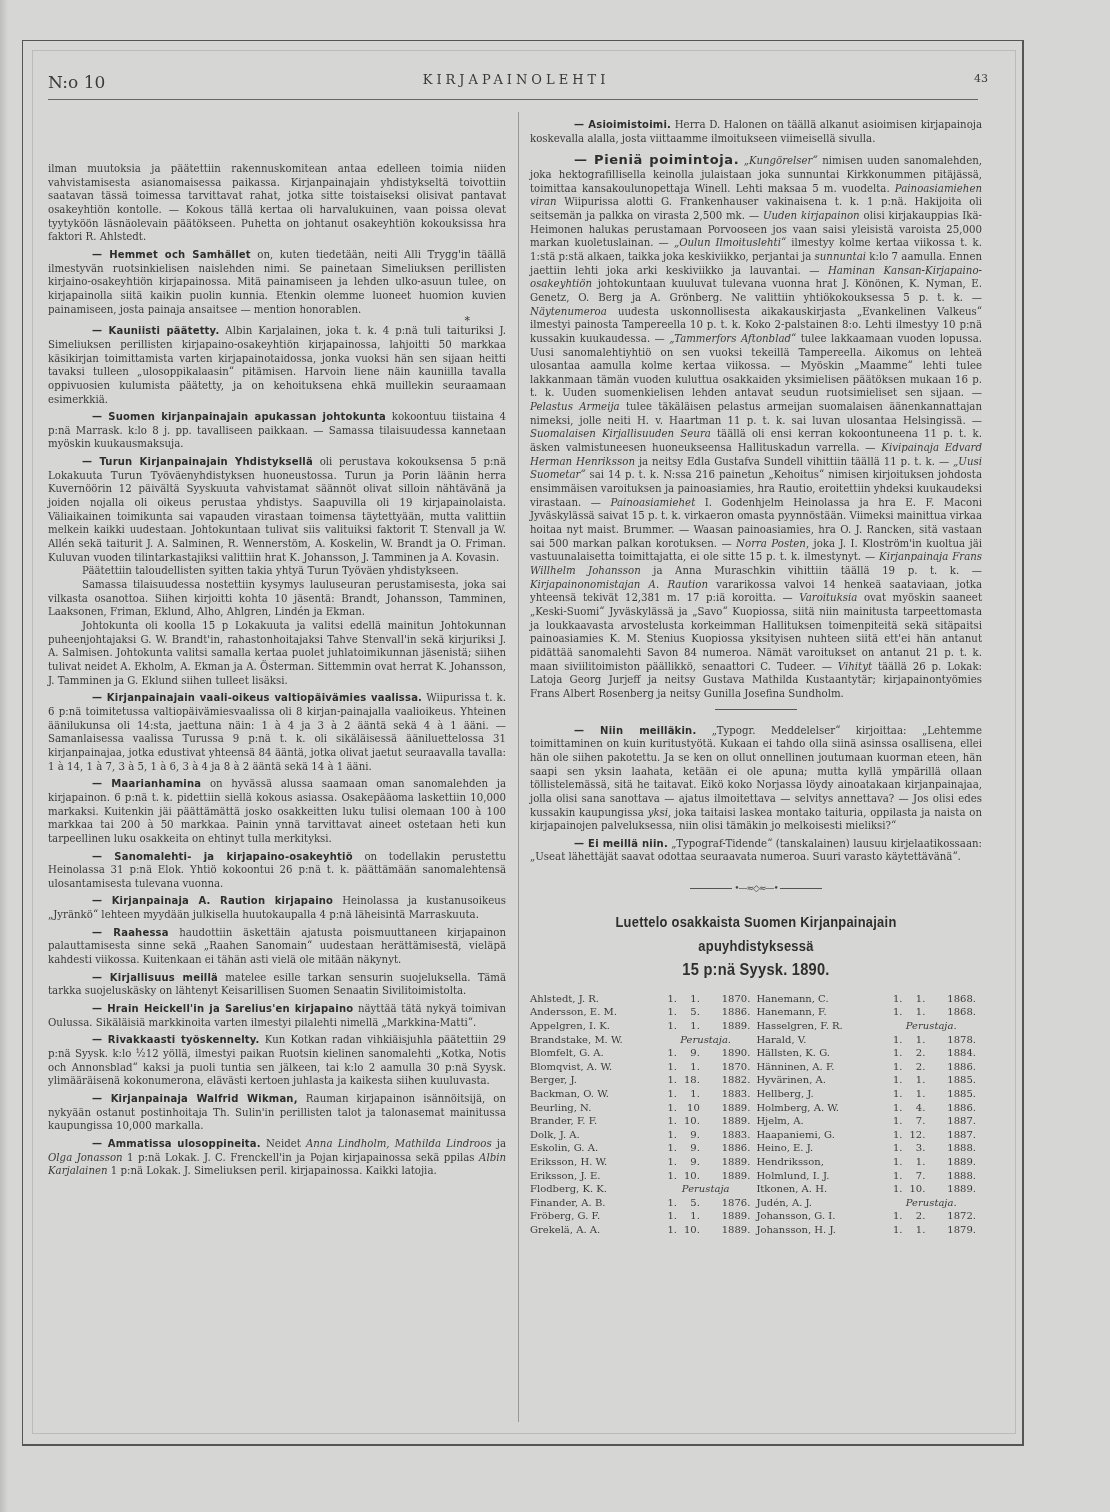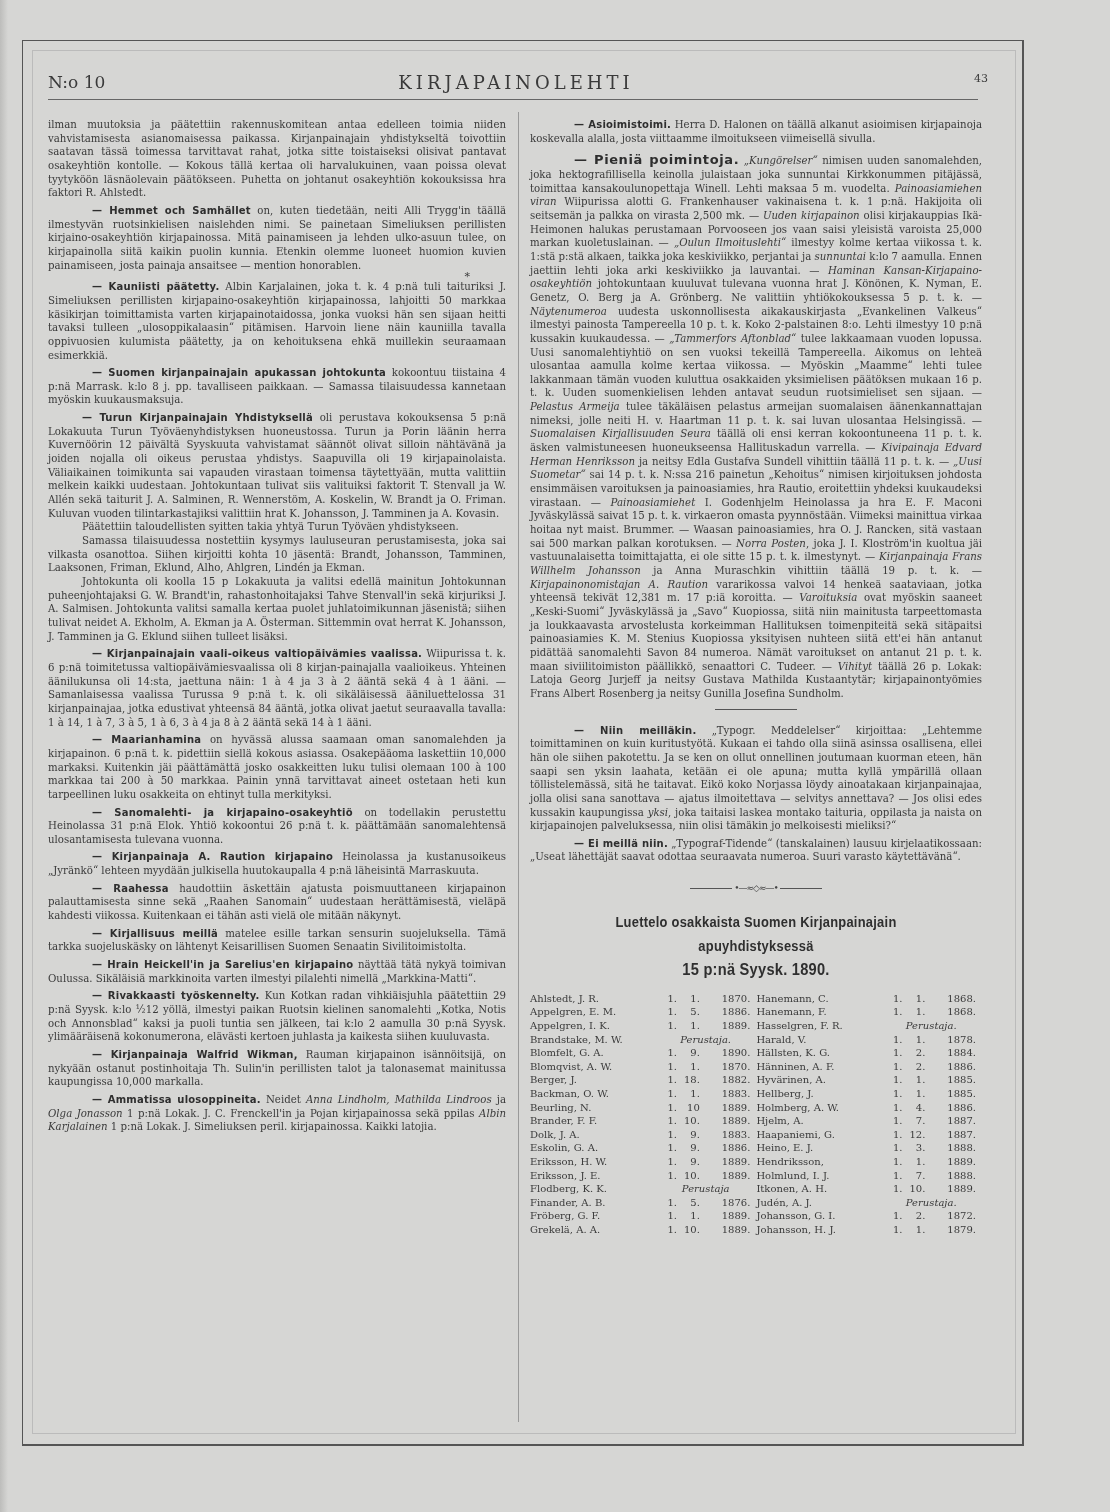--- a/index.html
+++ b/index.html
@@ -23,32 +23,32 @@
   .inner-frame {
     position: absolute; left: 32px; top: 50px; width: 984px; height: 1384px;
     border: 1px solid #bbb;
     box-sizing: border-box;
   }
   .header {
     position: absolute; left: 48px; top: 72px; width: 940px; height: 20px;
     font-size: 12px; letter-spacing: 0;
   }
   .header .no { position: absolute; left: 0; top: 0; font-size: 17px; }
-  .header .title { position: absolute; left: 0; right: 4px; text-align: center; letter-spacing: 4px; font-size: 18px; }
+  .header .title { position: absolute; left: 0; right: 4px; text-align: center; letter-spacing: 4px; font-size: 13px; }
   .header .pg { position: absolute; right: 0; top: 0; font-size: 11px; margin-left: 32px; }
   .header-rule {
     position: absolute; left: 48px; top: 99px; width: 930px; height: 0;
     border-top: 1.5px solid #666;
   }
   .col {
     position: absolute; top: 118px;
     font-size: 10.2px; line-height: 13.65px;
     text-align: justify; hyphens: manual;
   }
-  .col-left { left: 48px; width: 458px; }
+  .col-left { left: 48px; width: 458px; margin-top: 44px; }
   .col-right { left: 530px; width: 452px; }
   .col-divider {
     position: absolute; left: 518px; top: 112px; width: 0; height: 1310px;
     border-left: 1px solid #999;
   }
   .col p { margin: 0 0 4px 0; text-indent: 44px; }
   .col p.cont { text-indent: 0; }
   .col p.sub { text-indent: 34px; margin-bottom: 0; }
   .col .hd { font-family: "DejaVu Sans", "Liberation Sans", sans-serif; font-weight: bold; font-size: 10px; letter-spacing: 0.2px; color: #2e2e2e; }
   .col .hd-it { font-family: "DejaVu Sans", "Liberation Sans", sans-serif; font-weight: bold; font-size: 13px; color: #2e2e2e; letter-spacing: 0.6px; }
@@ -153,21 +153,21 @@
           <td class="nm">Ahlstedt, J. R.</td>
           <td class="a">1.</td>
           <td class="b">1.</td>
           <td class="c">1870.</td>
           <td class="nm">Hanemann, C.</td>
           <td class="a">1.</td>
           <td class="b">1.</td>
           <td class="c">1868.</td>
         </tr>
         <tr>
-          <td class="nm">Appelgren, E. M.</td>
+          <td class="nm">Andersson, E. M.</td>
           <td class="a">1.</td>
           <td class="b">5.</td>
           <td class="c">1886.</td>
           <td class="nm">Hanemann, F.</td>
           <td class="a">1.</td>
           <td class="b">1.</td>
           <td class="c">1868.</td>
         </tr>
         <tr>
           <td class="nm">Appelgren, I. K.</td>

